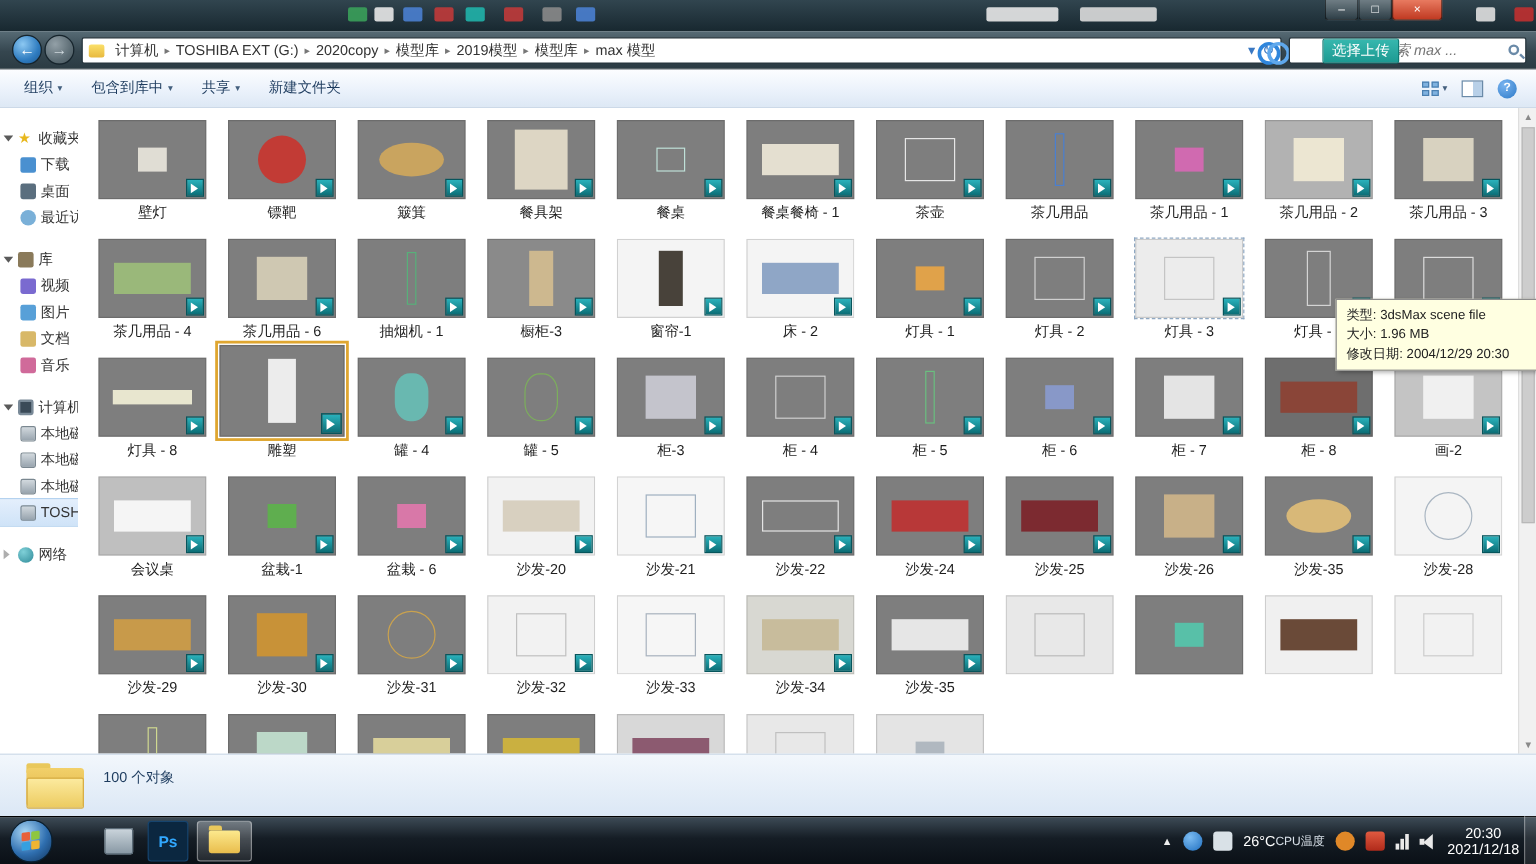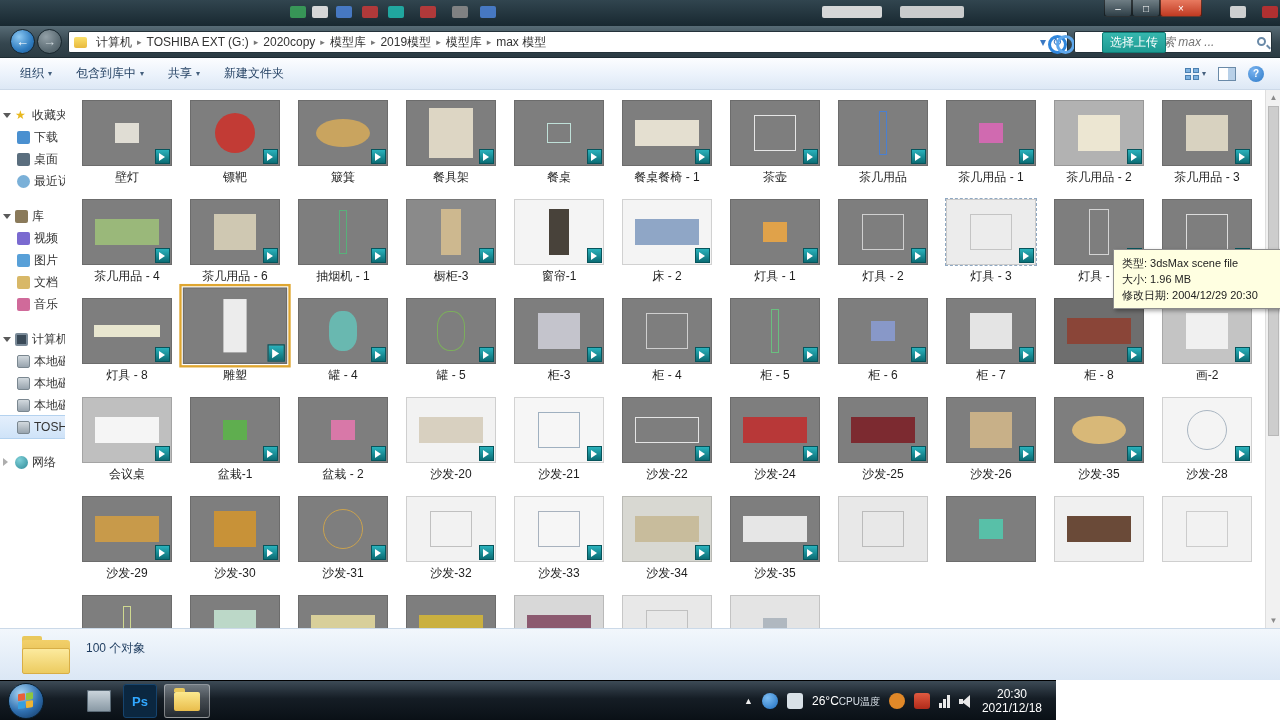--- a/index.html
+++ b/index.html
@@ -120,21 +120,21 @@
   
   #details{position:absolute;left:0;top:628px;width:1280px;height:52px;
     background:linear-gradient(#f2f7fc,#dbe7f5);border-top:1px solid #cbd9e8}
   #big-folder{position:absolute;left:22px;top:7px;width:48px;height:38px}
   #big-folder .fb{position:absolute;left:0;top:4px;width:48px;height:32px;background:linear-gradient(#f2d06a,#ddb243);border-radius:3px}
   #big-folder .ft{position:absolute;left:0;top:0;width:20px;height:8px;background:#e9c85c;border-radius:2px 2px 0 0}
   #big-folder .ff{position:absolute;left:0;top:12px;width:48px;height:26px;background:linear-gradient(#fcea9e,#eccb60);border-radius:2px;border:1px solid #d8ae46}
   #details-text{position:absolute;left:86px;top:11px;font-size:12px;color:#1e3c5f}
 
   
-  #taskbar{position:absolute;left:0;top:680px;width:1056px;height:40px;
+  #taskbar{position:absolute;left:0;top:680px;width:1280px;height:40px;
     background:linear-gradient(#3d4b56,#151d25 45%,#0a1016);border-top:1px solid #000}
   #start-orb{position:absolute;left:8px;top:2px;width:36px;height:36px;border-radius:50%;
     background:radial-gradient(circle at 35% 28%,#a8d6f4,#2f6fb0 55%,#113259);border:1px solid #091e2e;
     display:flex;align-items:center;justify-content:center}
   .flag{width:17px;height:17px;display:grid;grid-template-columns:7px 7px;grid-template-rows:7px 7px;gap:1px;transform:skewY(-8deg)}
   .flag i{border-radius:1px}
   .flag i:nth-child(1){background:#e8603a}.flag i:nth-child(2){background:#8ec63f}
   .flag i:nth-child(3){background:#36a0e0}.flag i:nth-child(4){background:#f0b432}
   #task-apps{position:absolute;left:82px;top:3px;display:flex;gap:7px;align-items:center;height:34px}
   .app{width:34px;height:34px;border-radius:3px;display:flex;align-items:center;justify-content:center}
@@ -569,21 +569,21 @@
           <div class="blob sh-small" style="background: rgb(95, 174, 79);"></div>
           <span class="badge"></span>
         </div>
         <div class="fname">盆栽-1</div>
       </div>
       <div class="cell">
         <div class="thumb" style="background: rgb(126, 126, 126);">
           <div class="blob sh-small" style="background: rgb(216, 120, 168);"></div>
           <span class="badge"></span>
         </div>
-        <div class="fname">盆栽 - 2</div>
+        <div class="fname">盆栽 - 6</div>
       </div>
       <div class="cell">
         <div class="thumb" style="background: rgb(242, 242, 242);">
           <div class="blob sh-wide" style="background: rgb(216, 208, 192);"></div>
           <span class="badge"></span>
         </div>
         <div class="fname">沙发-20</div>
       </div>
       <div class="cell">
         <div class="thumb" style="background: rgb(246, 246, 246);">

